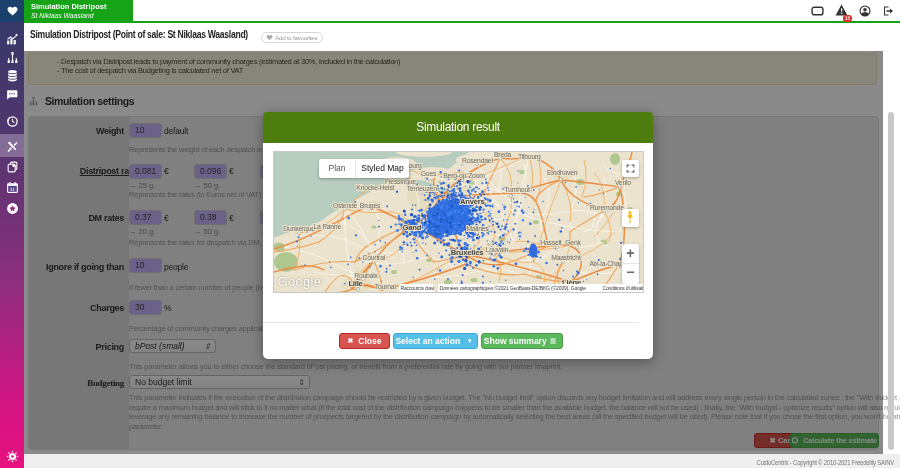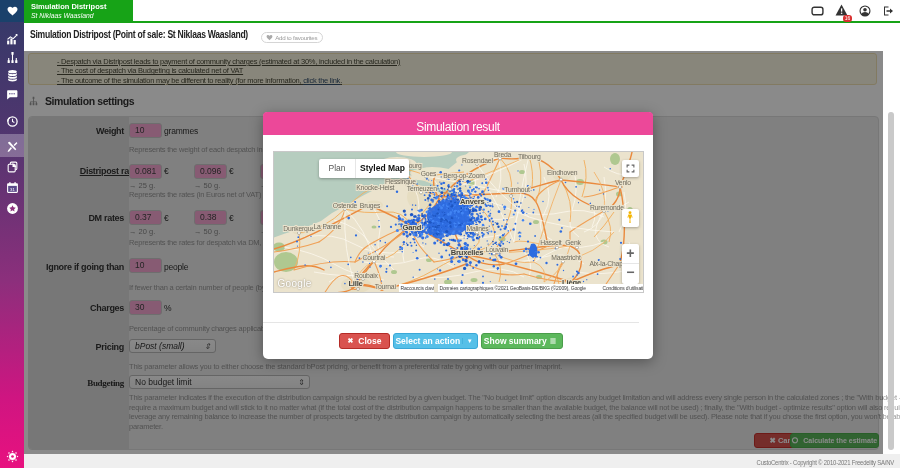--- a/index.html
+++ b/index.html
@@ -16,45 +16,45 @@
 #topicons { position:absolute; right:6px; top:4px; height:14px; display:flex; gap:11px; align-items:center; z-index:25; }
 
 #titlebar { position:absolute; left:24px; top:25px; width:876px; height:26px; background:#fff; z-index:5; }
 #titlebar h1 { font-size:11px; font-weight:bold; color:#222; position:absolute; left:6px; top:3px; letter-spacing:-0.35px; transform:scaleX(0.78); transform-origin:left; white-space:nowrap; }
 #favbtn { position:absolute; left:236.5px; top:6.5px; width:62.5px; height:11.5px; border:1px solid #d5d5d5; border-radius:6px;
   font-size:6.2px; letter-spacing:-0.25px; color:#9a9a9a; display:flex; align-items:center; justify-content:center; gap:2px; white-space:nowrap; }
 
 #content { position:absolute; left:24px; top:51px; width:859px; height:403px; background:#fff; z-index:1; }
 #infobox { position:absolute; left:4px; top:2px; width:849px; height:32px; background:#fcf8e3; border:1px solid #f0e1b4; border-radius:3px; }
 #infobox ul { list-style:none; margin:3px 0 0 28px; }
-#infobox li { font-size:7.5px; color:#4a4a3a; line-height:9.4px; letter-spacing:-0.25px;text-decoration:underline; }
+#infobox li { font-size:7.5px; color:#4a4a3a; line-height:9.4px; letter-spacing:-0.25px; }
 #infobox li:before { content:"- "; }
 #infobox a { color:#35506e; text-decoration:underline; }
 #sechead { position:absolute; left:4px; top:44px; font-size:10.5px; font-weight:bold; color:#333; letter-spacing:-0.4px; }
 #panel { position:absolute; left:4px; top:65px; width:851px; height:334px; background:#ececec; border:1px solid #ddd; border-radius:4px; }
 #labelcol { position:absolute; left:0; top:0; width:100px; height:332px; background:#dcdcdc; border-radius:4px 0 0 4px; }
 .flabel { position:absolute; width:95px; text-align:right; font-size:9px; font-weight:bold; color:#333; letter-spacing:-0.3px; }
-.finput { position:absolute; width:33px; height:15px; border:1px solid #ccc; border-radius:3px; background:#f9a8d4; font-size:8.5px; color:#444; padding-left:5px; line-height:13px; }
+.finput { position:absolute; width:33px; height:15px; border:1px solid #ccc; border-radius:3px; background:#c4b5fd; font-size:8.5px; color:#444; padding-left:5px; line-height:13px; }
 .funit { position:absolute; font-size:8.5px; color:#333; letter-spacing:-0.2px; }
 .farrow { position:absolute; font-size:7.5px; color:#888; }
 .fhelp { position:absolute; left:100px; font-size:7.5px; color:#999; line-height:9.6px; letter-spacing:-0.2px; white-space:nowrap; }
 .fselect { position:absolute; height:14px; border:1px solid #bbb; border-radius:3px; background:linear-gradient(#fdfdfd,#f2f2f2); font-size:8.5px; color:#333; padding-left:5px; line-height:12.5px; }
 .fselect:after { content:"⇕"; position:absolute; right:4px; top:1px; font-size:8px; color:#555; }
 .btn { position:absolute; height:15px; border-radius:3px; color:#fff; font-size:7.5px; font-weight:bold; white-space:nowrap;
   display:flex; align-items:center; justify-content:center; gap:5px; }
 
 #overlay { position:absolute; left:24px; top:51px; width:859px; height:403px; background:rgba(0,0,0,0.46); z-index:10; }
 
 #footer { position:absolute; left:24px; top:454px; width:876px; height:14px; background:#efefef; z-index:6; }
 #footer div { position:absolute; right:6px; top:3.5px; font-size:7.5px; color:#777; letter-spacing:-0.25px; transform:scaleX(0.79); transform-origin:right; }
 #scrollbar { position:absolute; left:888px; top:112px; width:6px; height:338px; background:#c9c9c9; border-radius:3px; z-index:25; }
 
 #modal { position:absolute; left:263px; top:112px; width:390px; height:247px; background:#fff; border-radius:5px; z-index:40;
   box-shadow:0 3px 14px rgba(0,0,0,0.35); }
-#mhead { position:absolute; left:0; top:0; width:390px; height:23px; background:#ec4899; border-radius:4px 4px 0 0;
+#mhead { position:absolute; left:0; top:0; width:390px; height:31px; background:#4d7c0f; border-radius:4px 4px 0 0;
   color:#fff; font-size:12px; text-align:center; line-height:31px; letter-spacing:-0.3px; }
 #mapbox { position:absolute; left:9.5px; top:39px; width:371px; height:142px; border:1px solid #c8c8c8; overflow:hidden; }
 #legend { position:absolute; left:9.5px; top:184.5px; width:371px; height:17px; border:1px solid #ddd; border-radius:3px;
   display:flex; align-items:center; }
 .lgi { display:flex; align-items:center; gap:3px; font-size:8px; color:#333; }
 #mfoot { position:absolute; left:0; top:210px; width:376px; height:37px; border-top:1px solid #e5e5e5;
   display:flex; align-items:center; justify-content:center; gap:3px; }
 .mbtn { height:16px; border-radius:3px; color:#fff; font-size:8.5px; font-weight:bold; display:flex; align-items:center; }
 
 .gctl { position:absolute; background:#fff; border-radius:2px; box-shadow:0 1px 3px rgba(0,0,0,0.3); }
@@ -174,32 +174,31 @@
   <div id="favbtn"><svg width="7" height="7" viewBox="0 0 24 24" fill="#aaa">
         <path d="M12 21l-1.5-1.3C5 15 2 12 2 8.5 2 5.6 4.2 3.5 7 3.5c1.7 0 3.4.8 4.5 2.1h1C13.6 4.3 15.3 3.5 17 3.5c2.8 0 5 2.1 5 5 0 3.5-3 6.5-8.5 11.2L12 21z"></path>
       </svg>Add to favourites</div>
 </div>
 
 <div id="content">
   <div id="infobox">
       <ul>
     <li>Despatch via Distripost leads to payment of community charges (estimated at 30%, included in the calculation)</li>
     <li>The cost of despatch via Budgeting is calculated net of VAT</li>
-    <li>The outcome of the simulation may be different to reality (for more information, <a>click the link</a>.</li>
   </ul>
     </div>
   <div id="sechead"><svg width="11" height="10" viewBox="0 0 24 24" fill="#999" style="vertical-align:-1px;margin-right:6px;">
         <path d="M10 2h4v5h-4zM3 17h4v5H3zm7 0h4v5h-4zm7 0h4v5h-4zM11 7h2v4h-2zM4 13h16v2H4zm0 1h2v3H4zm14 0h2v3h-2zm-7-3h2v6h-2z"></path>
       </svg>Simulation settings</div>
   <div id="panel">
     <div id="labelcol"></div>
 
     <div class="flabel" style="left:0px;top:9px;">Weight</div>
     <div class="finput" style="left:100px;top:6px;">10</div>
-    <div class="funit" style="left:135px;top:9px;">grammes</div>
+    <div class="funit" style="left:135px;top:9px;">default</div>
     <div class="fhelp" style="top:28px;">Represents the weight of each despatch in grammes</div>
 
     <div class="flabel" style="left:17px;top:49px;text-decoration:underline;">Distripost rates</div>
     <div class="finput" style="left:100px;top:47px;">0.081</div>
       <div class="funit" style="left:135px;top:49px;">€</div>
     <div class="finput" style="left:165px;top:47px;">0.096</div>
       <div class="funit" style="left:200px;top:49px;">€</div>
     <div class="finput" style="left:231px;top:47px;">0.126</div>
       <div class="funit" style="left:266px;top:49px;">€</div>
     <div class="farrow" style="left:100px;top:63.5px;">→ 25 g.</div>
@@ -1854,21 +1853,21 @@
 <text x="337" y="113.5" font-size="6.8" font-weight="normal" fill="#6f6b5e" text-anchor="middle" letter-spacing="-0.2" style="paint-order:stroke;stroke:#ebe3cd;stroke-width:2px;">Aix-la-Chapelle</text>
 <text x="198.3" y="52.4" font-size="7.6" font-weight="bold" fill="#45453f" text-anchor="middle" letter-spacing="-0.2" style="paint-order:stroke;stroke:#ebe3cd;stroke-width:2px;">Anvers</text>
 <text x="193" y="102.7" font-size="7.6" font-weight="bold" fill="#45453f" text-anchor="middle" letter-spacing="-0.2" style="paint-order:stroke;stroke:#ebe3cd;stroke-width:2px;">Bruxelles</text>
 <text x="137.9" y="77.9" font-size="7.6" font-weight="bold" fill="#45453f" text-anchor="middle" letter-spacing="-0.2" style="paint-order:stroke;stroke:#ebe3cd;stroke-width:2px;">Gand</text>
 <text x="81.5" y="133.9" font-size="7.6" font-weight="bold" fill="#45453f" text-anchor="middle" letter-spacing="-0.2" style="paint-order:stroke;stroke:#ebe3cd;stroke-width:2px;">Lille</text>
 <text x="297.5" y="132.5" font-size="7.6" font-weight="bold" fill="#45453f" text-anchor="middle" letter-spacing="-0.2" style="paint-order:stroke;stroke:#ebe3cd;stroke-width:2px;">Liège</text>
     </svg>
     
     <div class="gctl" style="left:5.5px;top:7px;width:90px;height:18.5px;display:flex;margin-left:40px;">
       <div style="width:37px;text-align:center;line-height:18.5px;font-size:8.5px;color:#565656;border-right:1px solid #e6e6e6;">Plan</div>
-      <div style="flex:1;text-align:center;line-height:18.5px;font-size:8.5px;font-weight:bold;color:#111;">Styled Map</div>
+      <div style="flex:1;text-align:center;line-height:18.5px;font-size:8.5px;font-weight:normal;color:#111;">Styled Map</div>
     </div>
     
     <div class="gctl" style="left:348px;top:7.5px;width:17.5px;height:17.5px;">
       <svg width="9" height="9" viewBox="0 0 24 24" style="margin:4px;" fill="none" stroke="#666" stroke-width="3">
           <path d="M3 9V3h6M15 3h6v6M21 15v6h-6M9 21H3v-6"></path>
         </svg>
     </div>
     
     <div class="gctl" style="left:348px;top:57px;width:17.5px;height:18px;text-align:center;">
       <svg width="8" height="13" viewBox="0 0 24 40" style="margin-top:2px;">
@@ -1876,21 +1875,21 @@
           <path d="M7 11h10l-2 12h-2l1 14h-4l1-14h-2z" fill="#f4b400"></path>
           <path d="M7 11l-3 9 2 1 3-7zM17 11l3 9-2 1-3-7z" fill="#f4b400"></path>
         </svg>
     </div>
     
     <div class="gctl" style="left:348px;top:92px;width:17.5px;height:40px;">
       <div style="height:20px;text-align:center;font-size:14px;font-weight:bold;color:#666;line-height:19px;border-bottom:1px solid #e6e6e6;">+</div>
       <div style="height:19px;text-align:center;font-size:14px;font-weight:bold;color:#666;line-height:16px;">−</div>
     </div>
     
-    <div style="position:absolute;left:4px;bottom:3px;font-size:10px;color:#fff;text-shadow:0 0 2px rgba(0,0,0,0.45);letter-spacing:0.3px;margin-top:25px;">Google</div>
+    <div style="position:absolute;left:4px;bottom:3px;font-size:13px;color:#fff;text-shadow:0 0 2px rgba(0,0,0,0.45);letter-spacing:0.3px;margin-top:25px;">Google</div>
     
     <div class="attr" style="left:125px;width:35px;">Raccourcis clavier</div>
     <div class="attr" style="left:164px;width:166px;">Données cartographiques ©2021 GeoBasis-DE/BKG (©2009), Google</div>
     <div class="attr" style="right:0;width:42px;">Conditions d'utilisation</div>
   </div>
   <div id="mfoot">
     <div class="mbtn" style="width:50.5px;background:#d9534f;border:1px solid #b52b27;justify-content:center;gap:5px;"><span style="font-size:7px;">✖</span> Close</div>
     <div class="mbtn" style="width:85px;background:#56c0e8;border:1px solid #39a8d8;">
       <span style="flex:1;text-align:center;">Select an action</span>
       <span style="width:15px;border-left:1px solid #45b2dd;text-align:center;font-size:6px;">▼</span>

